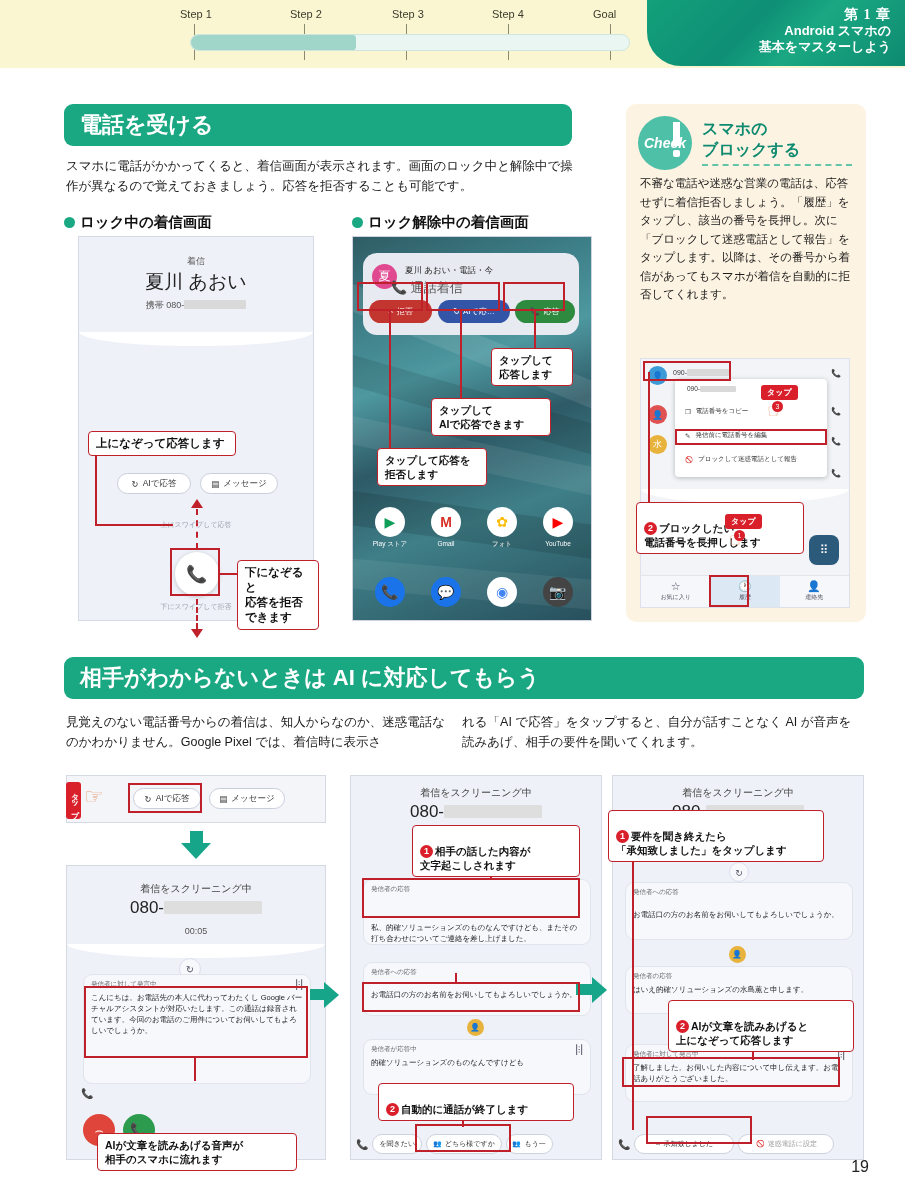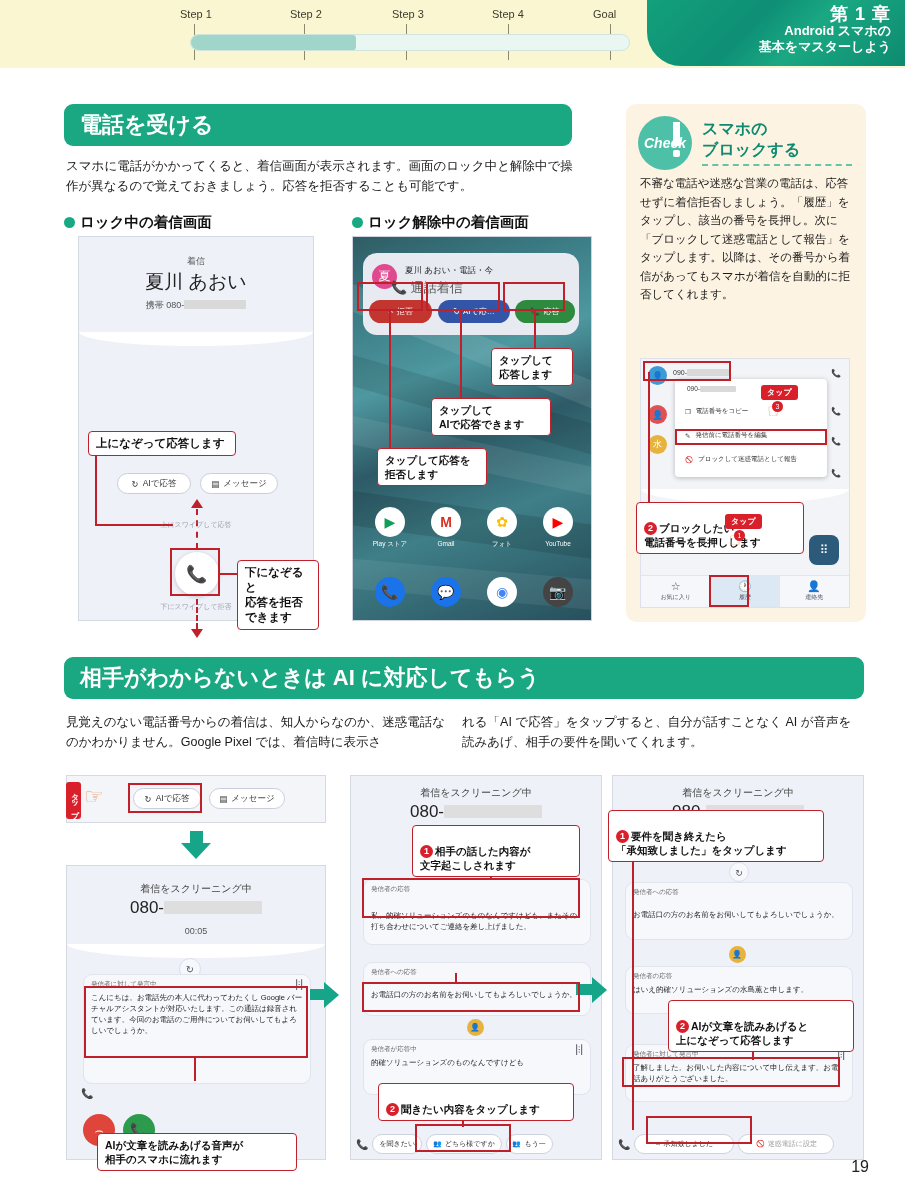--- a/index.html
+++ b/index.html
@@ -12,21 +12,21 @@
   .page { position: relative; width: 905px; height: 1200px; background:#fff; }
 
   
   .header { position: absolute; left:0; top:0; width:905px; height:68px; background:#faf6d2; }
   .chapter-tab {
     position:absolute; right:0; top:0; width:258px; height:66px;
     background: linear-gradient(135deg,#13a07a 0%, #0e8f76 40%, #1aa882 60%, #0d8a70 100%);
     border-bottom-left-radius: 34px;
     color:#fff; text-align:right; padding:6px 14px 0 0;
   }
-  .chapter-tab .ch-no { font-size:18px; font-weight:bold; letter-spacing:1px; line-height:17px; }
+  .chapter-tab .ch-no { font-size:14px; font-weight:bold; letter-spacing:1px; line-height:17px;font-family:Liberation Serif, serif; }
   .chapter-tab .ch-l1 { font-size:13px; font-weight:bold; line-height:16px; }
   .chapter-tab .ch-l2 { font-size:13px; font-weight:bold; line-height:16px; }
 
   .steps { position:absolute; left:180px; top:8px; width:460px; height:52px; }
   .step-labels { position:relative; height:18px; }
   .step-label { position:absolute; font-size:11px; color:#3c3c2e; white-space:nowrap; }
   .step-ticks { position:absolute; left:0; top:16px; width:460px; height:36px; }
   .step-tick { position:absolute; top:0; width:1px; height:36px; background:#8a8a70; }
   .bar-track {
     position:absolute; left:10px; top:26px; width:440px; height:17px;
@@ -506,21 +506,21 @@
 
   <div class="bpanel" id="bp-b">
     <div class="scr-title" style="top:10px;">着信をスクリーニング中</div>
     <div class="scr-num" style="top:26px;">
       <span>080-</span><span class="redact lg"></span>
     </div>
     <div class="scr-time" style="top:53px;">00:36</div>
 
     <div class="bubble" style="left:12px; top:103px; width:228px; height:66px;">
       <div class="bub-label">発信者の応答</div>
-      <div class="bub-text" style="margin-top:16px;">私、的確ソリューションズのものなんですけども、またその打ち合わせについてご連絡を差し上げました。</div>
+      <div class="bub-text" style="margin-top:28px;">私、的確ソリューションズのものなんですけども、またその打ち合わせについてご連絡を差し上げました。</div>
     </div>
 
     <div class="bubble" style="left:12px; top:186px; width:228px; height:54px;">
       <div class="bub-label">発信者への応答</div>
       <div class="bub-text" style="margin-top:12px;">お電話口の方のお名前をお伺いしてもよろしいでしょうか。</div>
     </div>
 
     <div class="tinyav" style="left:116px; top:243px; background:#e8b33c;">👤</div>
 
     <div class="bubble" style="left:12px; top:263px; width:228px; height:56px;">
@@ -549,21 +549,21 @@
     <span class="numcirc">1</span><span>相手の話した内容が
 文字起こしされます</span>
   </div>
   <div class="redbox" style="left:362px; top:878px; width:218px; height:40px;"></div>
   <div class="lline" style="left:490px; top:866px; width:2px; height:14px;"></div>
 
   <div class="redbox" style="left:362px; top:982px; width:218px; height:30px;"></div>
   <div class="lline" style="left:455px; top:973px; width:2px; height:11px;"></div>
 
   <div class="callout sm" style="left:378px; top:1083px; width:196px;">
-    <span class="numcirc">2</span><span>聞きたい内容をタップします</span>
+    <span class="numcirc">2</span><span>自動的に通話が終了します</span>
   </div>
   <div class="redbox" style="left:415px; top:1124px; width:96px; height:28px;"></div>
   <div class="lline" style="left:462px; top:1105px; width:2px; height:22px;"></div>
 
   <div class="bigarrow-right-stem" style="left:576px; top:984px; width:18px;"></div>
   <div class="bigarrow-right" style="left:592px; top:977px;"></div>
 
   <div class="bpanel" id="bp-c">
     <div class="scr-title" style="top:10px;">着信をスクリーニング中</div>
     <div class="scr-num" style="top:26px;">

